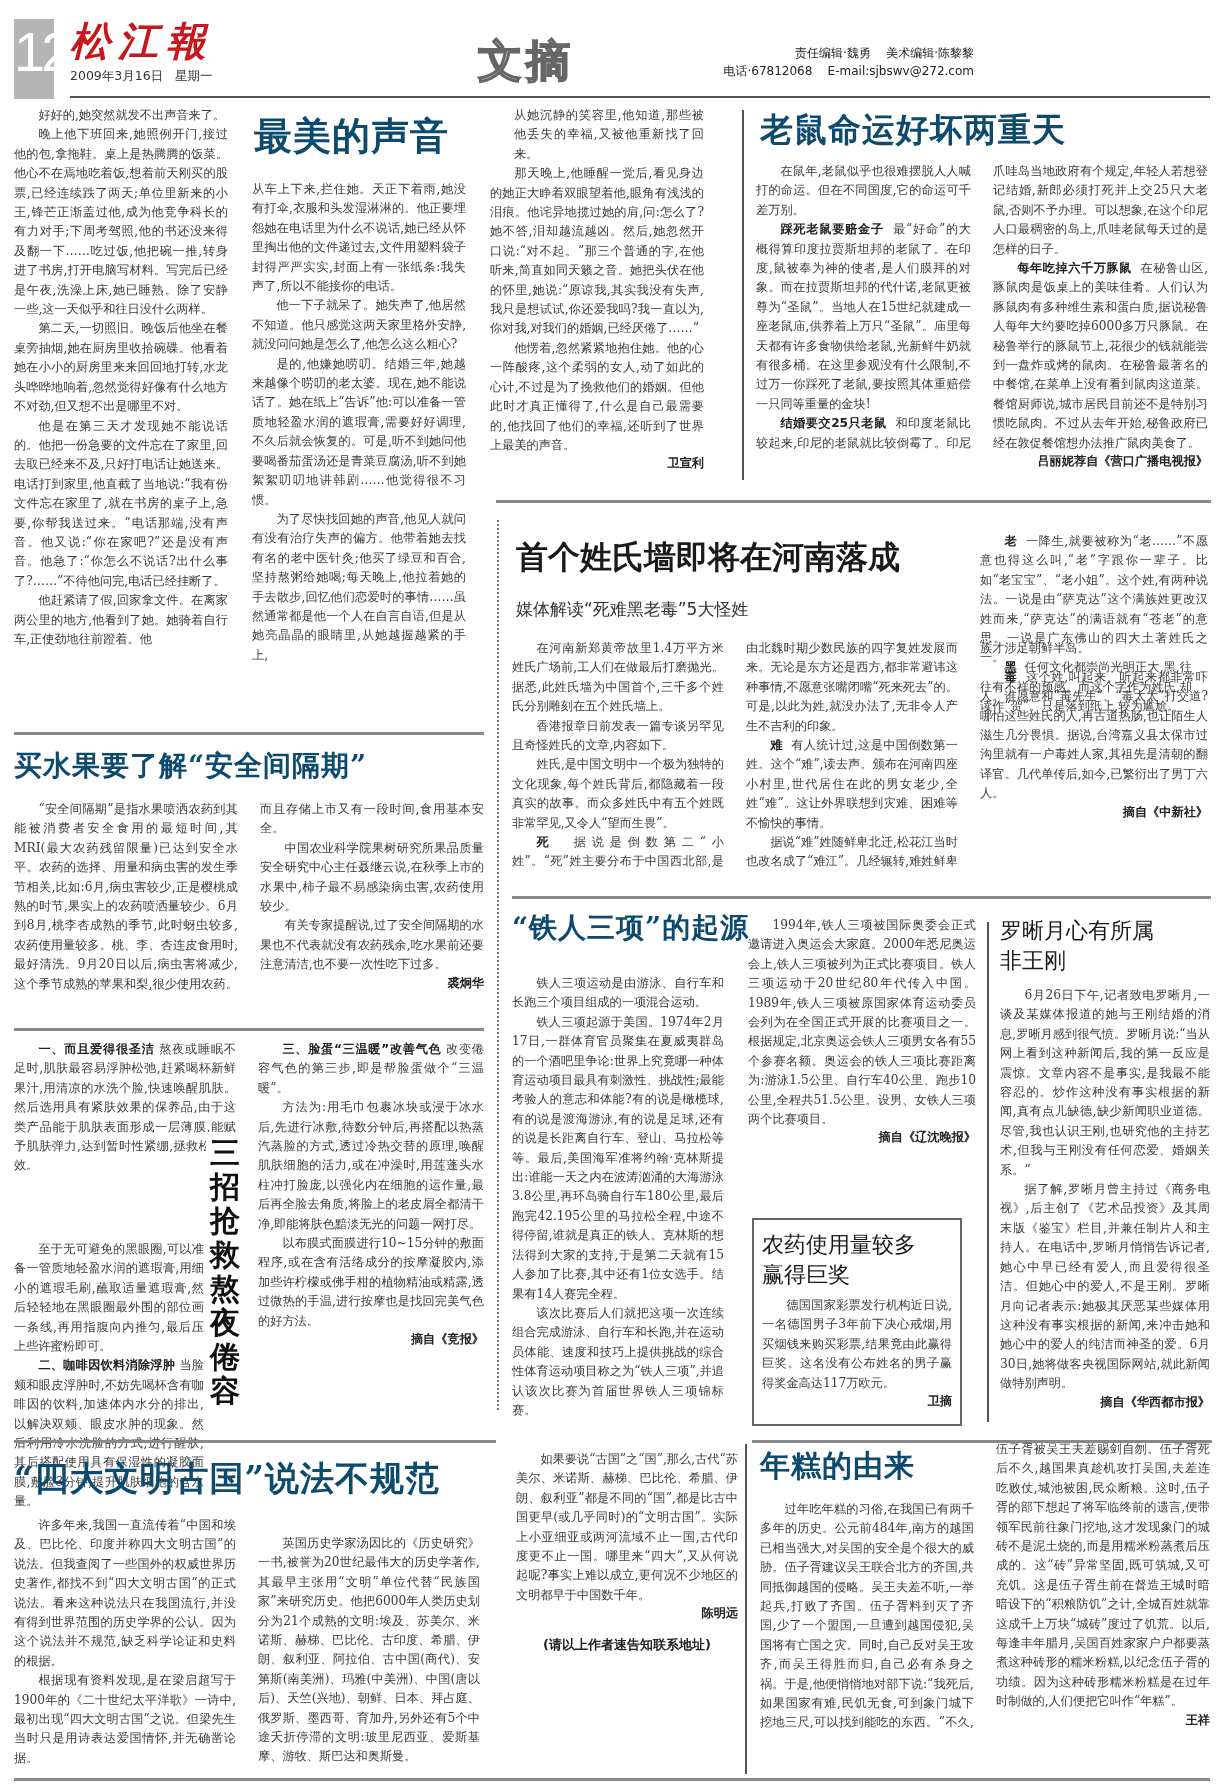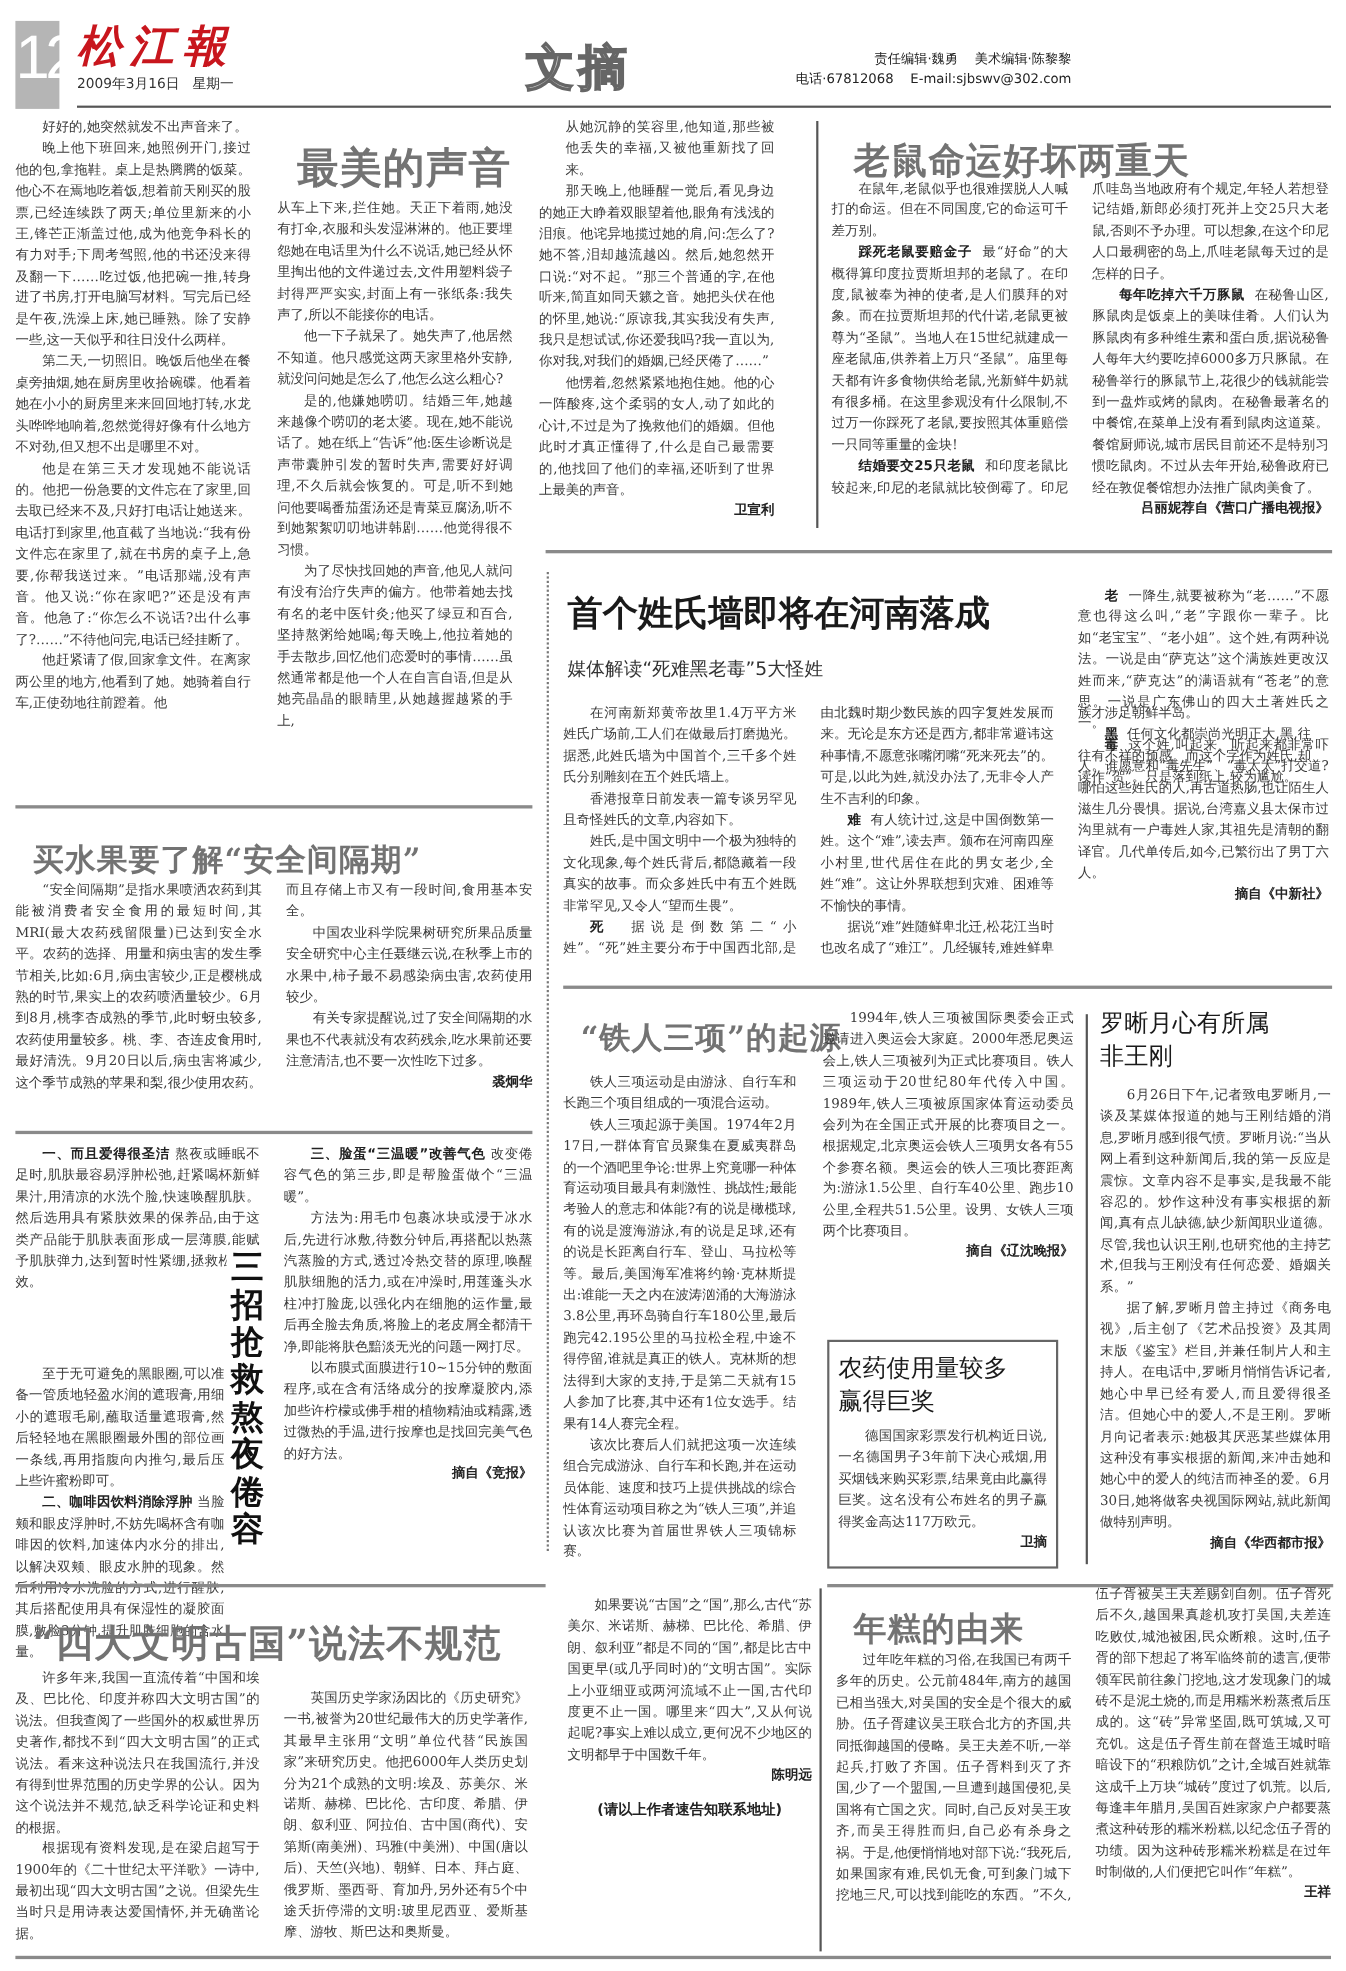--- a/index.html
+++ b/index.html
@@ -3,58 +3,58 @@
 <meta charset="utf-8">
 <style>
   html,body{margin:0;padding:0;background:#fff;}
   body{width:1224px;height:1792px;position:relative;overflow:hidden;font-family:"DejaVu Serif","Liberation Serif",serif;color:#333;}
   .abs{position:absolute;}
   .p{font-size:12.2px;line-height:19.4px;text-align:justify;margin:0;color:#3a3a3a;}
   .para{margin:0;text-indent:2em;}
   .para.noind{text-indent:0;}
   .b{font-family:"DejaVu Sans","Liberation Sans",sans-serif;font-weight:bold;color:#222;}
   .src{text-align:right;font-family:"DejaVu Sans","Liberation Sans",sans-serif;font-weight:bold;font-size:12.2px;color:#222;}
-  .h1{font-family:"DejaVu Serif","Liberation Serif",serif;font-weight:bold;color:#737373;letter-spacing:1px;margin:16px;}
+  .h1{font-family:"DejaVu Serif","Liberation Serif",serif;font-weight:bold;color:#0c4a6e;letter-spacing:1px;margin:0;}
   .hs{font-family:"DejaVu Sans","Liberation Sans",sans-serif;color:#1a1a1a;margin:0;}
   .rule{position:absolute;height:3px;background:#8a8a8a;}
   .vrule{position:absolute;width:2px;background:#555;}
   .dotv{position:absolute;width:0;border-left:2px dotted #777;}
   .col2{column-count:2;column-gap:22px;}
 </style>
 </head>
 <body>
 
 <div class="abs" style="left:0;top:0;width:984px;height:100px;">
   <div class="abs" style="left:14px;top:19px;width:40px;height:80px;background:#b5b5b5;"></div>
   <div class="abs" style="left:14px;top:20px;width:44px;font-family:'Liberation Sans',sans-serif;font-size:56px;line-height:64px;color:#fff;letter-spacing:-4px;">12</div>
   <div class="abs" style="left:70px;top:14px;font-family:'DejaVu Serif',serif;font-weight:bold;font-style:italic;font-size:40px;color:#c8161d;letter-spacing:8px;">松江報</div>
   <div class="abs" style="left:70px;top:68px;font-family:'DejaVu Sans',sans-serif;font-size:12.5px;color:#333;">
     <span>2009年3月16日</span>&nbsp;&nbsp;&nbsp;<span>星期一</span>
   </div>
   <div class="abs" style="left:478px;top:32px;font-family:'DejaVu Sans',sans-serif;font-weight:bold;font-size:44px;color:#c7c7c7;letter-spacing:4px;-webkit-text-stroke:1.5px #666;">文摘</div>
   <div class="abs" style="right:10px;top:44px;font-family:'DejaVu Sans',sans-serif;font-size:12px;color:#222;text-align:right;line-height:18px;">
     <div><span>责任编辑·魏勇</span>&nbsp;&nbsp;&nbsp;&nbsp;<span>美术编辑·陈黎黎</span></div>
-    <div><span>电话·67812068</span>&nbsp;&nbsp;&nbsp;&nbsp;<span>E-mail:sjbswv@302.com</span></div>
+    <div><span>电话·67812068</span>&nbsp;&nbsp;&nbsp;&nbsp;<span>E-mail:sjbswv@272.com</span></div>
   </div>
   <div class="abs" style="left:70px;top:96px;width:1140px;height:2px;background:#555;"></div>
 </div>
 
 <div class="abs" style="left:14px;top:100px;width:720px;height:620px;">
   <div class="abs" style="left:0;top:6px;width:214px;">
     <p class="p para">好好的,她突然就发不出声音来了。</p>
     <p class="p para">晚上他下班回来,她照例开门,接过他的包,拿拖鞋。桌上是热腾腾的饭菜。他心不在焉地吃着饭,想着前天刚买的股票,已经连续跌了两天;单位里新来的小王,锋芒正渐盖过他,成为他竞争科长的有力对手;下周考驾照,他的书还没来得及翻一下……吃过饭,他把碗一推,转身进了书房,打开电脑写材料。写完后已经是午夜,洗澡上床,她已睡熟。除了安静一些,这一天似乎和往日没什么两样。</p>
     <p class="p para">第二天,一切照旧。晚饭后他坐在餐桌旁抽烟,她在厨房里收拾碗碟。他看着她在小小的厨房里来来回回地打转,水龙头哗哗地响着,忽然觉得好像有什么地方不对劲,但又想不出是哪里不对。</p>
     <p class="p para">他是在第三天才发现她不能说话的。他把一份急要的文件忘在了家里,回去取已经来不及,只好打电话让她送来。电话打到家里,他直截了当地说:“我有份文件忘在家里了,就在书房的桌子上,急要,你帮我送过来。”电话那端,没有声音。他又说:“你在家吧?”还是没有声音。他急了:“你怎么不说话?出什么事了?……”不待他问完,电话已经挂断了。</p>
     <p class="p para">他赶紧请了假,回家拿文件。在离家两公里的地方,他看到了她。她骑着自行车,正使劲地往前蹬着。他</p>
   </div>
   <h1 class="abs h1" style="left:240px;top:12px;font-size:38px;line-height:48px;">最美的声音</h1>
   <div class="abs" style="left:238px;top:80px;width:214px;">
     <p class="p para noind">从车上下来,拦住她。天正下着雨,她没有打伞,衣服和头发湿淋淋的。他正要埋怨她在电话里为什么不说话,她已经从怀里掏出他的文件递过去,文件用塑料袋子封得严严实实,封面上有一张纸条:我失声了,所以不能接你的电话。</p>
     <p class="p para">他一下子就呆了。她失声了,他居然不知道。他只感觉这两天家里格外安静,就没问问她是怎么了,他怎么这么粗心?</p>
-    <p class="p para">是的,他嫌她唠叨。结婚三年,她越来越像个唠叨的老太婆。现在,她不能说话了。她在纸上“告诉”他:医生诊断说是声带囊肿引发的暂时失声,需要好好调理,不久后就会恢复的。可是,听不到她问他要喝番茄蛋汤还是青菜豆腐汤,听不到她絮絮叨叨地讲韩剧……他觉得很不习惯。</p>
+    <p class="p para">是的,他嫌她唠叨。结婚三年,她越来越像个唠叨的老太婆。现在,她不能说话了。她在纸上“告诉”他:可以准备一管质地轻盈水润的遮瑕膏,需要好好调理,不久后就会恢复的。可是,听不到她问他要喝番茄蛋汤还是青菜豆腐汤,听不到她絮絮叨叨地讲韩剧……他觉得很不习惯。</p>
     <p class="p para">为了尽快找回她的声音,他见人就问有没有治疗失声的偏方。他带着她去找有名的老中医针灸;他买了绿豆和百合,坚持熬粥给她喝;每天晚上,他拉着她的手去散步,回忆他们恋爱时的事情……虽然通常都是他一个人在自言自语,但是从她亮晶晶的眼睛里,从她越握越紧的手上,</p>
   </div>
   <div class="abs" style="left:476px;top:6px;width:214px;">
     <p class="p para noind" style="padding-left:24px;">从她沉静的笑容里,他知道,那些被他丢失的幸福,又被他重新找了回来。</p>
     <p class="p para">那天晚上,他睡醒一觉后,看见身边的她正大睁着双眼望着他,眼角有浅浅的泪痕。他诧异地揽过她的肩,问:怎么了?她不答,泪却越流越凶。然后,她忽然开口说:“对不起。”那三个普通的字,在他听来,简直如同天籁之音。她把头伏在他的怀里,她说:“原谅我,其实我没有失声,我只是想试试,你还爱我吗?我一直以为,你对我,对我们的婚姻,已经厌倦了……”</p>
     <p class="p para">他愣着,忽然紧紧地抱住她。他的心一阵酸疼,这个柔弱的女人,动了如此的心计,不过是为了挽救他们的婚姻。但他此时才真正懂得了,什么是自己最需要的,他找回了他们的幸福,还听到了世界上最美的声音。</p>
     <div class="src">卫宣利</div>
   </div>
 </div>
 

